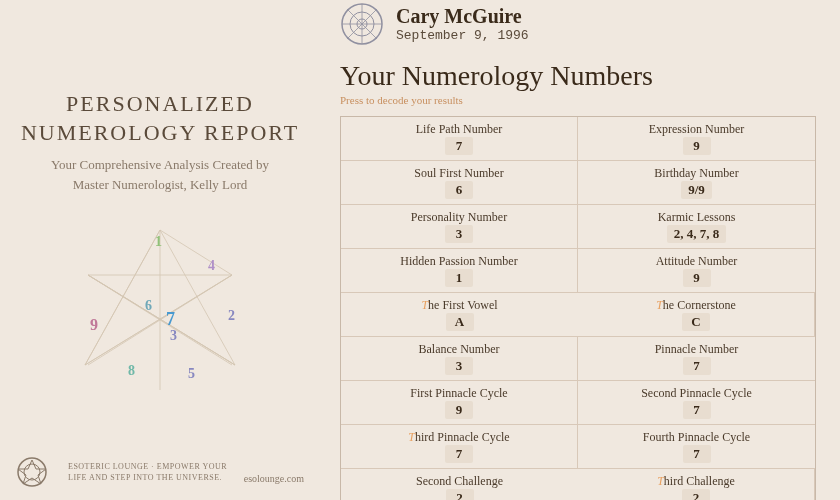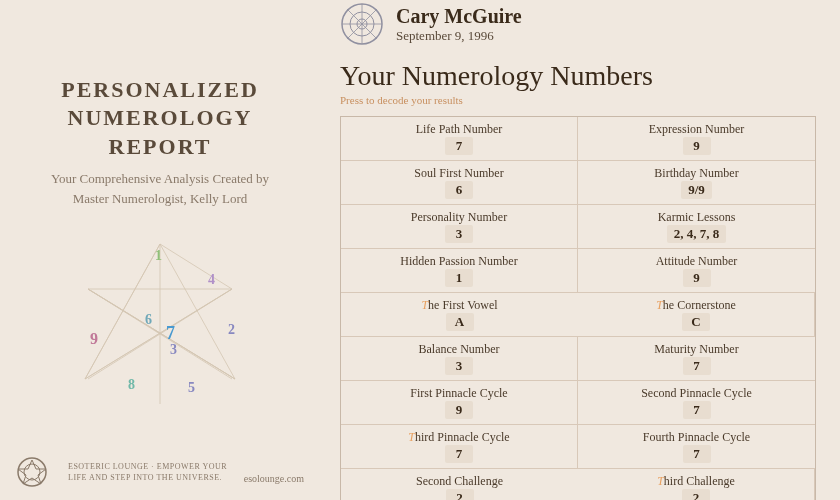--- a/index.html
+++ b/index.html
@@ -21,21 +21,21 @@
       flex-direction: column;
       align-items: center;
       justify-content: center;
       padding: 20px;
       position: relative;
     }
 
     .left-title {
       text-align: center;
       font-size: 22px;
-      font-weight: bold;
+      font-weight: normal;
       color: #5a4a3a;
       letter-spacing: 2px;
       text-transform: uppercase;
       line-height: 1.3;
       margin-bottom: 8px;
       font-variant: small-caps;
     }
 
     .left-subtitle {
       text-align: center;
@@ -112,20 +112,21 @@
 
     .profile-name {
       font-size: 20px;
       font-weight: bold;
       color: #3a2a1a;
     }
 
     .profile-date {
       font-size: 13px;
       color: #5a4a3a;
+      font-family: Liberation Mono, monospace;
     }
 
     .section-title {
       font-size: 28px;
       color: #3a2a1a;
       margin-bottom: 2px;
       font-weight: normal;
     }
 
     .section-subtitle {
@@ -294,21 +295,21 @@
       </div>
       <div class="number-row" style="border-right: 1px solid rgb(216, 200, 184);">
         <span class="number-label"><span style="color: rgb(232, 160, 96); font-style: italic;">T</span>he Cornerstone</span>
         <span class="number-value">C</span>
       </div>
       <div class="number-row" style="border-right: 1px solid rgb(216, 200, 184);">
         <span class="number-label">Balance Number</span>
         <span class="number-value">3</span>
       </div>
       <div class="number-row" style="border-right: none;">
-        <span class="number-label">Maturity Number</span>
+        <span class="number-label">Pinnacle Number</span>
         <span class="number-value">7</span>
       </div>
       <div class="number-row" style="border-right: 1px solid rgb(216, 200, 184);">
         <span class="number-label">First Pinnacle Cycle</span>
         <span class="number-value">9</span>
       </div>
       <div class="number-row" style="border-right: none;">
         <span class="number-label">Second Pinnacle Cycle</span>
         <span class="number-value">7</span>
       </div>

